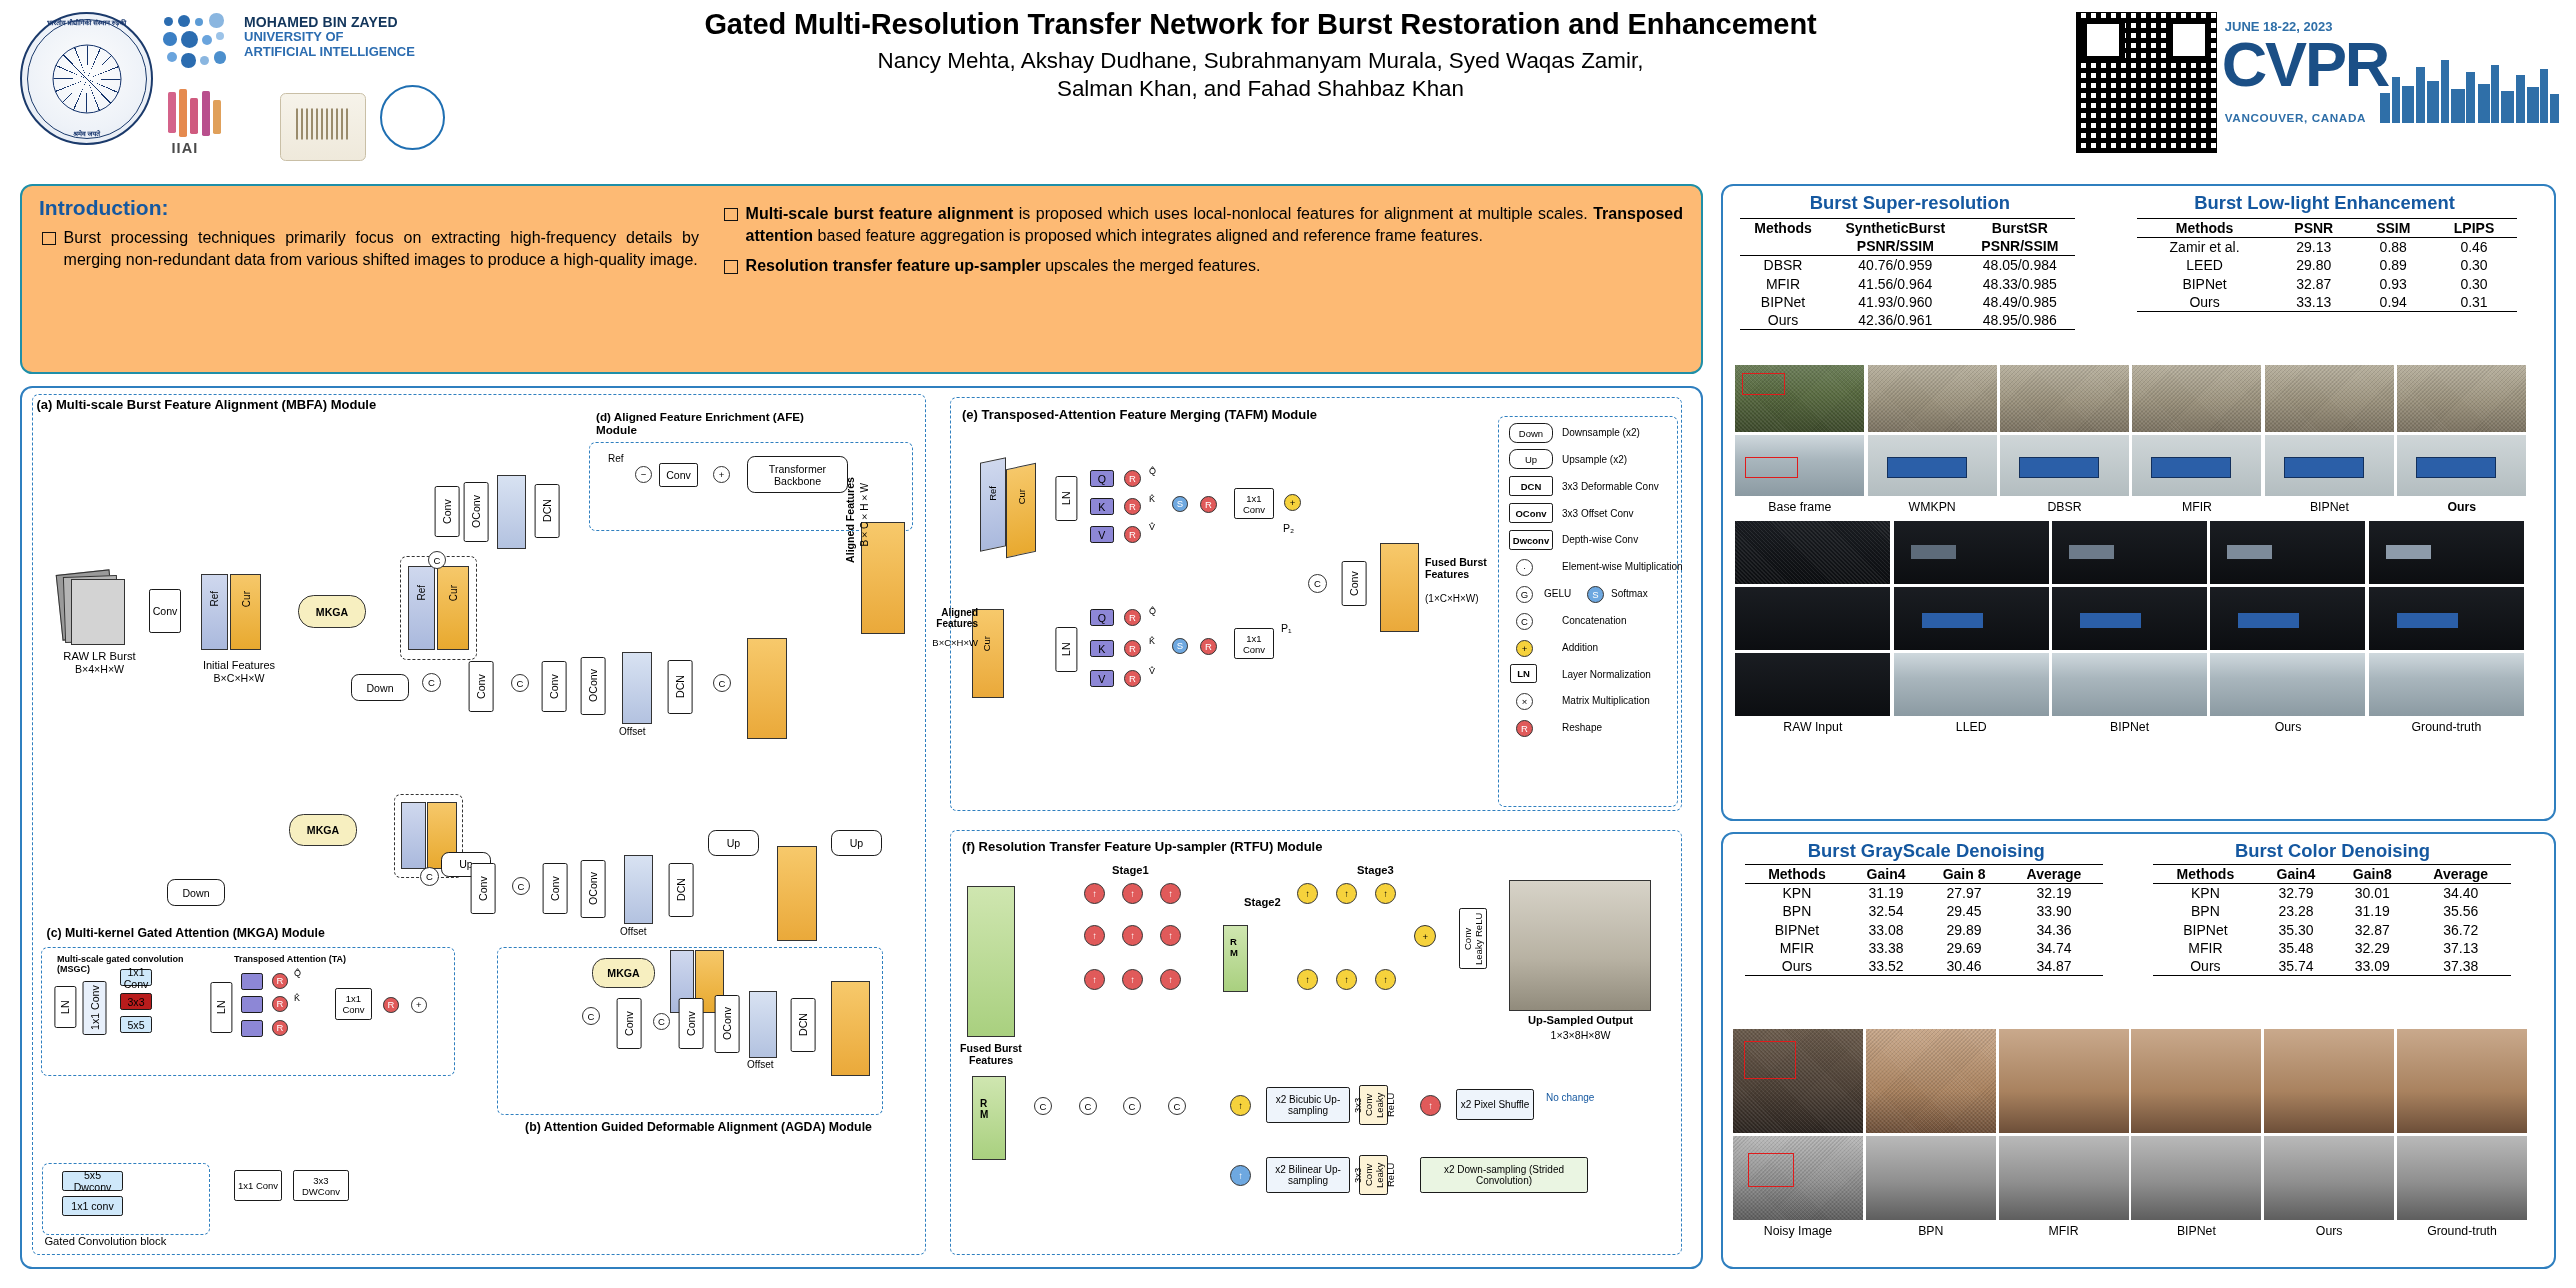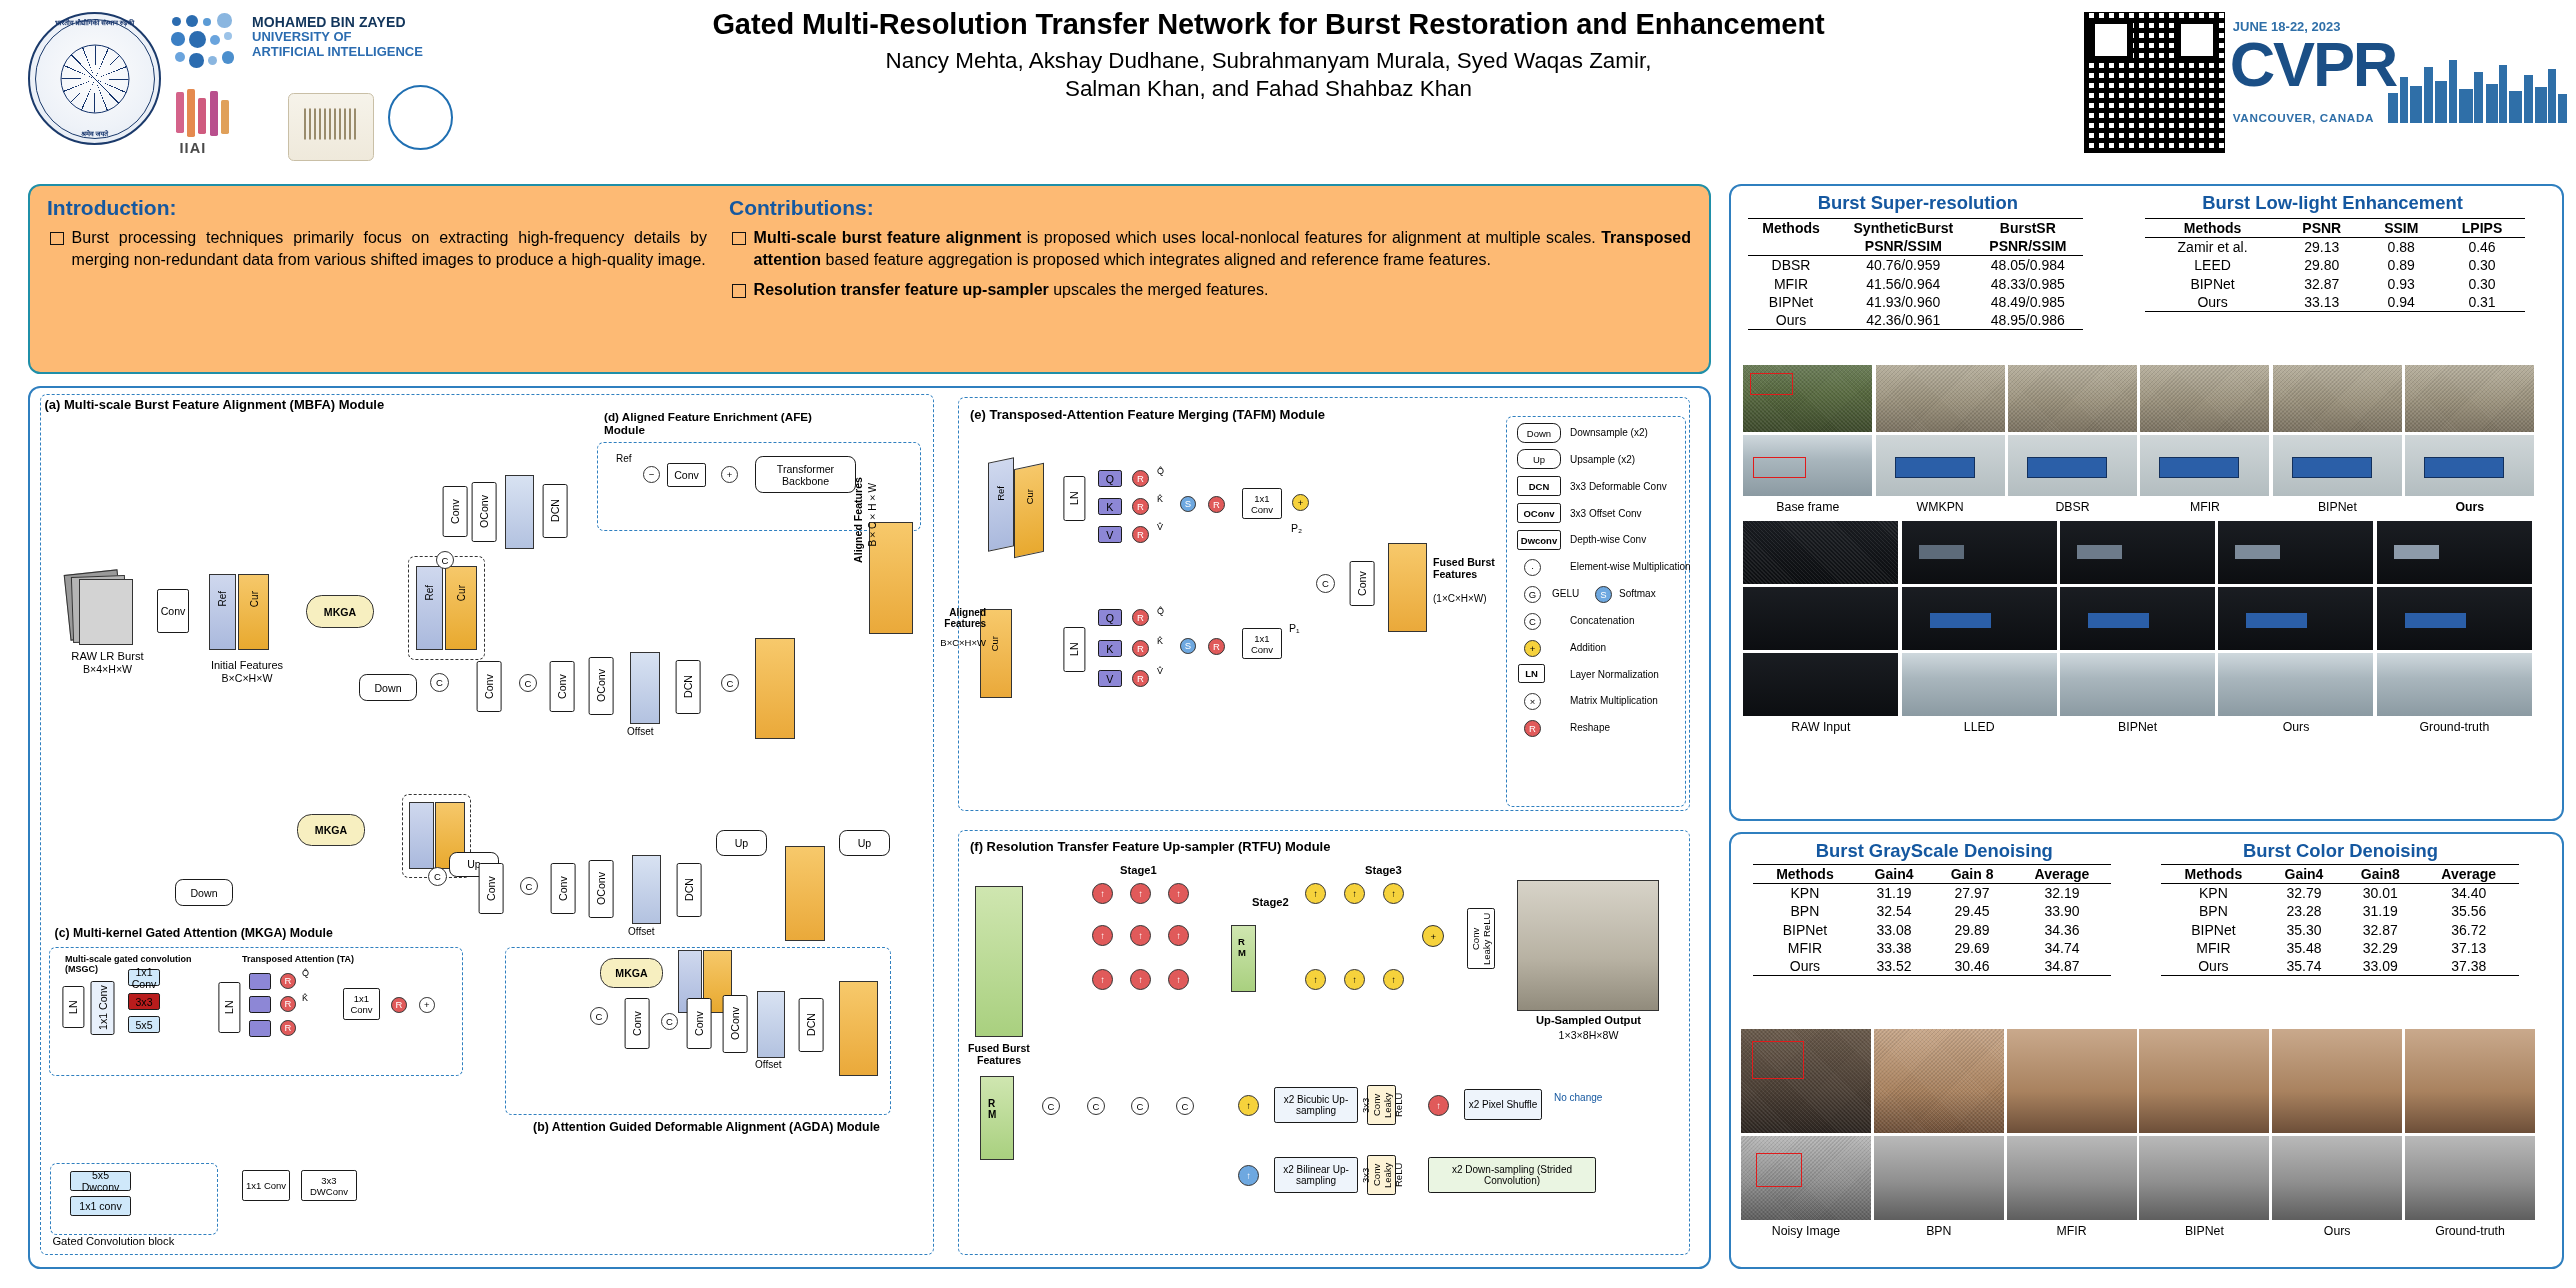--- a/index.html
+++ b/index.html
@@ -12,21 +12,20 @@
     height: 1288px;
     font-family: "Liberation Sans", sans-serif;
     color: #000;
     overflow: hidden;
     position: relative;
   }
   .poster {
     position: absolute;
     inset: 0;
     padding: 0;
-    margin-left: 8px;
   }
 
   
   .header {
     position: absolute;
     left: 0; top: 0;
     width: 2576px; height: 168px;
   }
   .logo-left {
     position: absolute;
@@ -497,21 +496,20 @@
       </div>
     </div>
   </div>
 
   <div class="panel teal" id="intro-panel">
     <div class="intro-left">
       <div class="sec-head">Introduction:</div>
       <div class="bullet">Burst processing techniques primarily focus on extracting high-frequency details by merging non-redundant data from various shifted images to produce a high-quality image.</div>
     </div>
     <div class="intro-right">
-      <div class="sec-head">Contributions:</div>
       <div class="bullet">
         <b>Multi-scale burst feature alignment</b><span> is proposed which uses local-nonlocal features for alignment at multiple scales. </span><b>Transposed attention</b><span> based feature aggregation is proposed which integrates aligned and reference frame features.</span>
       </div>
       <div class="bullet">
         <b>Resolution transfer feature up-sampler</b><span> upscales the merged features.</span>
       </div>
     </div>
   </div>
 
   <div class="panel" id="diagram-panel">

